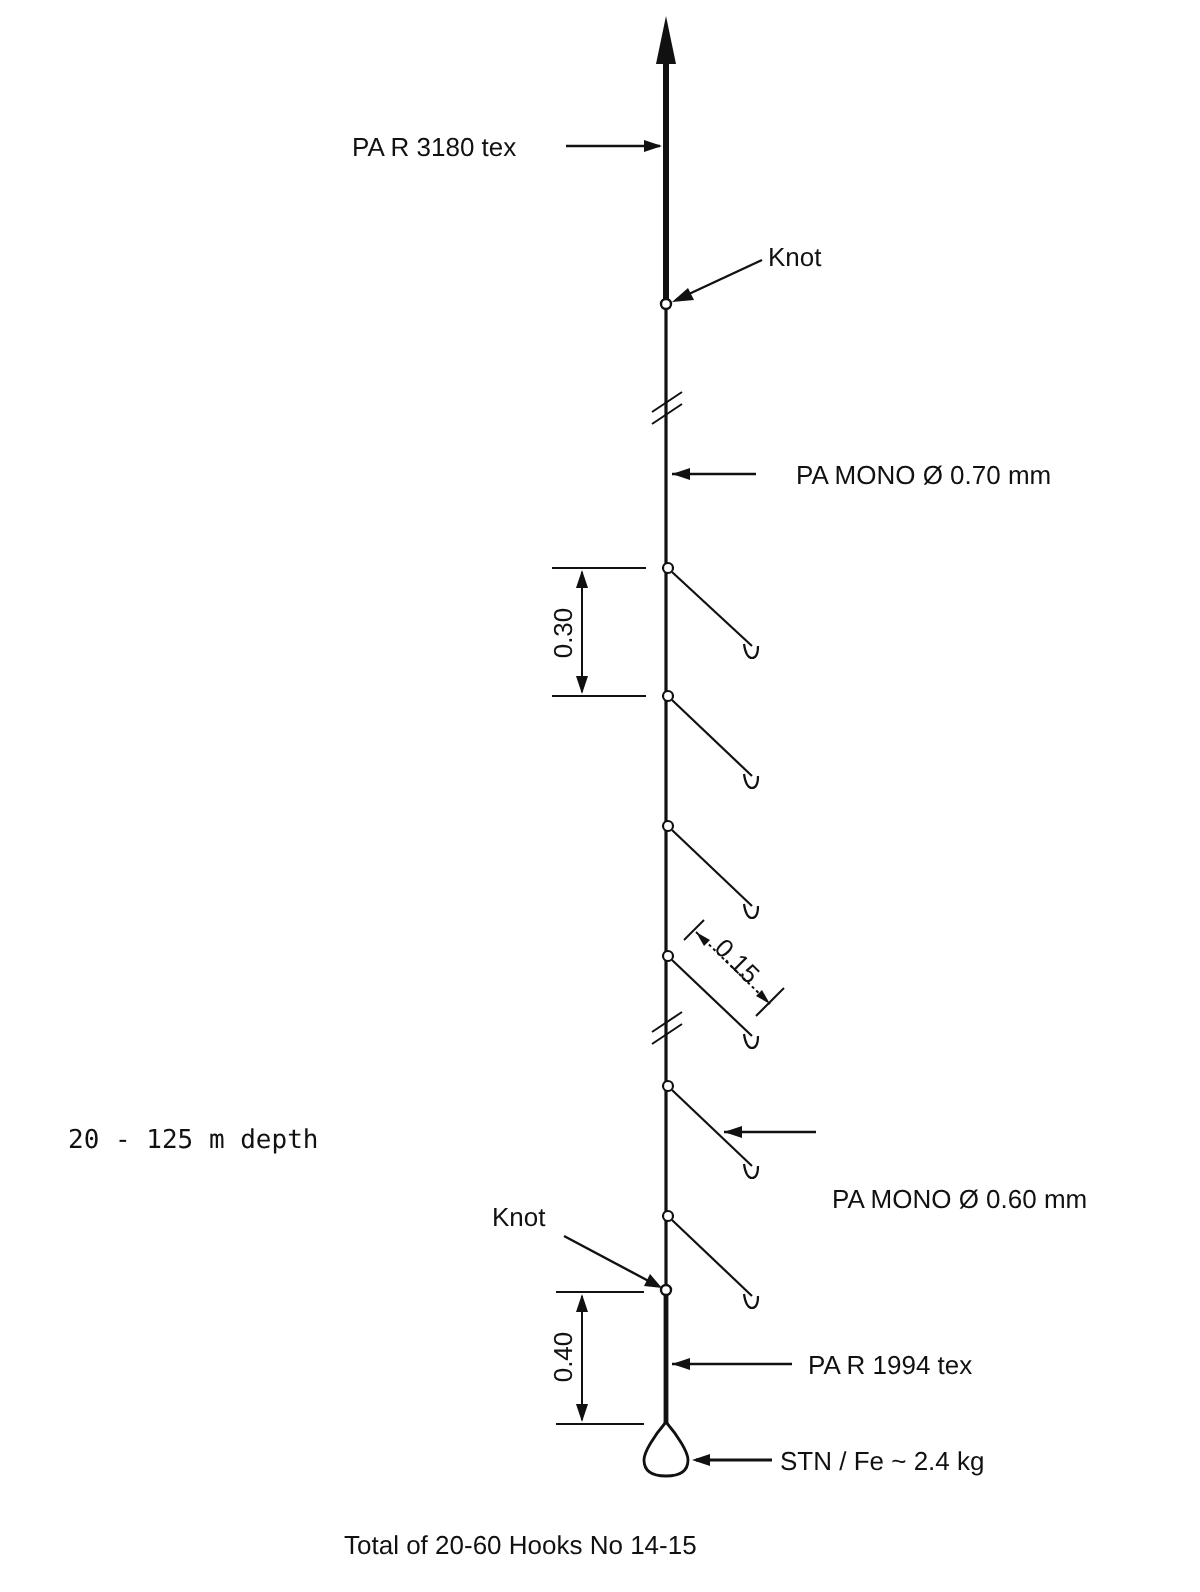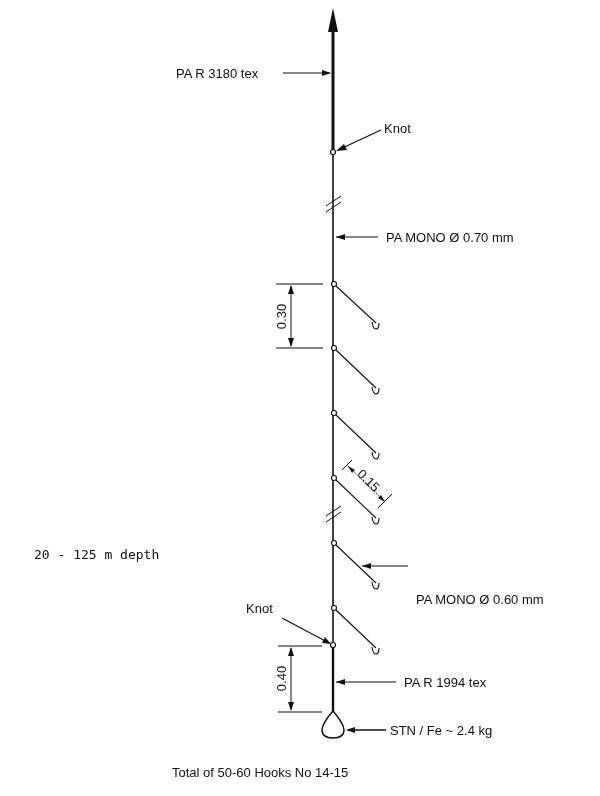--- a/index.html
+++ b/index.html
@@ -1,19 +1,19 @@
 <!DOCTYPE html>
 <html><head>
   <meta charset="utf-8">
   <style>
     html, body { margin: 0; padding: 0; background: #ffffff; }
     body { width: 600px; height: 796px; position: relative; overflow: hidden; }
     #diagram { position: absolute; left: 0; top: 0; width: 536px; height: 796px; }
     .lbl { position: absolute; font-family: "Liberation Sans", sans-serif; font-size: 13px; color: #111; white-space: nowrap; line-height: 1; }
-    .mono { position: absolute; font-family: "DejaVu Sans Mono", monospace; font-size: 13px; color: #111; white-space: nowrap; line-height: 1; }
+    .mono { position: absolute; font-family: "DejaVu Sans Mono", monospace; font-size: 13px; color: #111; white-space: nowrap; line-height: 1; margin-top: 16px; }
     .dim { position: absolute; font-family: "Liberation Sans", sans-serif; font-size: 13px; color: #111; white-space: nowrap; line-height: 1; }
   </style>
 </head>
 <body>
 
 <div id="diagram">
   <svg width="600" height="796" viewBox="0 0 600 796" xmlns="http://www.w3.org/2000/svg">
 
     <g>
       <polygon points="333,8 328,32 338,32" fill="#111"></polygon>
@@ -113,25 +113,25 @@
     <polygon points="336,682 345,679 345,685" fill="#111"></polygon>
 
     <path d="M333,711 C327,718 322,726 322,730 C322,736 327,738 333,738 C339,738 344,736 344,730 C344,726 339,718 333,711 Z" fill="#fff" stroke="#111" stroke-width="1.4"></path>
     <line x1="348" y1="730" x2="386" y2="730" stroke="#111" stroke-width="1.4"></line>
     <polygon points="346,730 355,727 355,733" fill="#111"></polygon>
   </svg>
 
   
   <span class="lbl" style="left:176px; top:67px;">PA R 3180 tex</span>
   <span class="lbl" style="left:384px; top:122px;">Knot</span>
-  <span class="lbl" style="left:386px; top:231px;">PA MONO Ø 0.70 mm</span>
+  <span class="lbl" style="left:398px; top:231px;">PA MONO Ø 0.70 mm</span>
   <span class="lbl" style="left:416px; top:560px;margin-top:33px;">PA MONO Ø 0.60 mm</span>
   <span class="lbl" style="left:246px; top:602px;">Knot</span>
   <span class="lbl" style="left:404px; top:676px;">PA R 1994 tex</span>
   <span class="lbl" style="left:390px; top:724px;">STN / Fe ~ 2.4 kg</span>
   <span class="mono" style="left:34px; top:548px;">20 - 125 m depth</span>
-  <span class="lbl" style="left:172px; top:766px;">Total of 50-60 Hooks  No 14-15</span>
+  <span class="lbl" style="left:172px; top:766px;">Total of 20-60 Hooks  No 14-15</span>
 
   
   <span class="dim" style="left:269px; top:310px; transform: rotate(-90deg); transform-origin: center;">0.30</span>
   <span class="dim" style="left:269px; top:672px; transform: rotate(-90deg); transform-origin: center;">0.40</span>
   <span class="dim" style="left:356px; top:474px; transform: rotate(45deg); transform-origin: center;">0.15</span>
 </div>
 
 </body></html>

